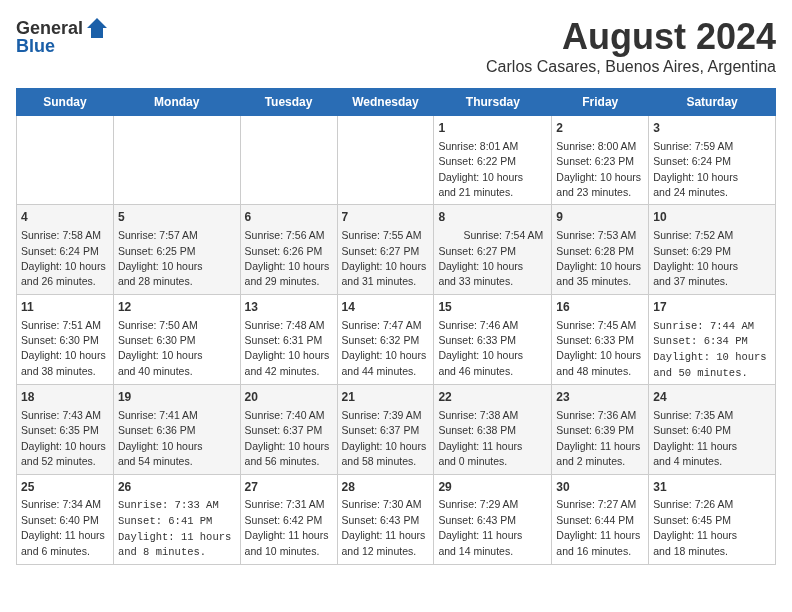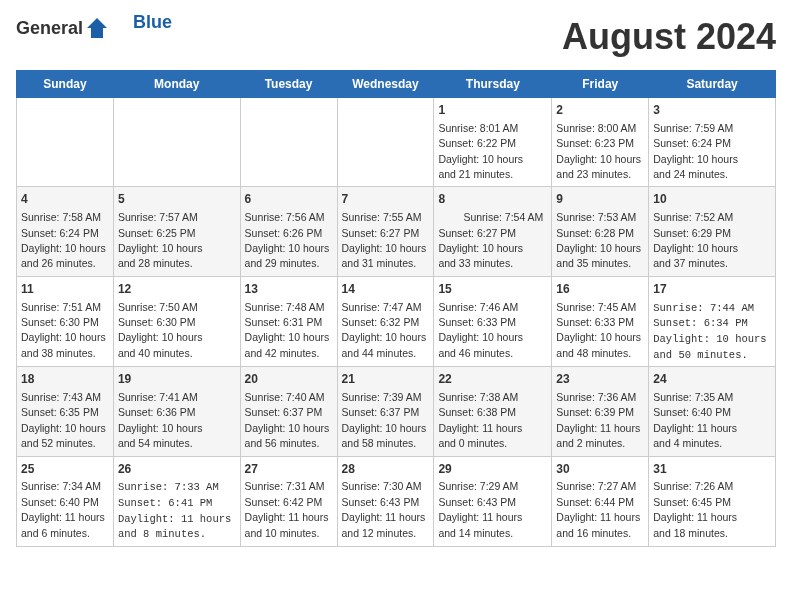--- a/index.html
+++ b/index.html
@@ -11,32 +11,32 @@
       padding: 16px;
     }
     .header-area {
       display: flex;
       justify-content: space-between;
       align-items: flex-start;
       margin-bottom: 12px;
     }
     .logo {
       display: flex;
-      flex-direction: row;
+      flex-direction: column;
       align-items: flex-start;
     }
     .logo-text {
       display: flex;
       align-items: center;
       font-size: 18px;
       font-weight: bold;
       color: #333;
     }
     .logo-general { color: #333; }
-    .logo-blue { color: #1a5fa8; margin-left: 24px; }
+    .logo-blue { color: #1a5fa8; }
     .logo-icon {
       width: 24px;
       height: 24px;
       margin-left: 2px;
     }
     .title-area {
       text-align: right;
     }
     .main-title {
       font-size: 36px;
@@ -95,20 +95,21 @@
     <div class="logo-text">
       <span class="logo-general">General</span>
       <svg class="logo-icon" viewBox="0 0 24 24">
         <polygon points="12,2 22,12 18,12 18,22 6,22 6,12 2,12" fill="#1a5fa8"></polygon>
       </svg>
     </div>
     <span class="logo-blue" style="font-size:18px;font-weight:bold;color:#1a5fa8;margin-top:-4px;">Blue</span>
   </div>
   <div class="title-area">
     <div class="main-title">August 2024</div>
+    <div class="subtitle">Carlos Casares, Buenos Aires, Argentina</div>
   </div>
 </div>
 
 <table>
   <thead>
     <tr>
     <th>Sunday</th>
         <th>Monday</th>
         <th>Tuesday</th>
         <th>Wednesday</th>

